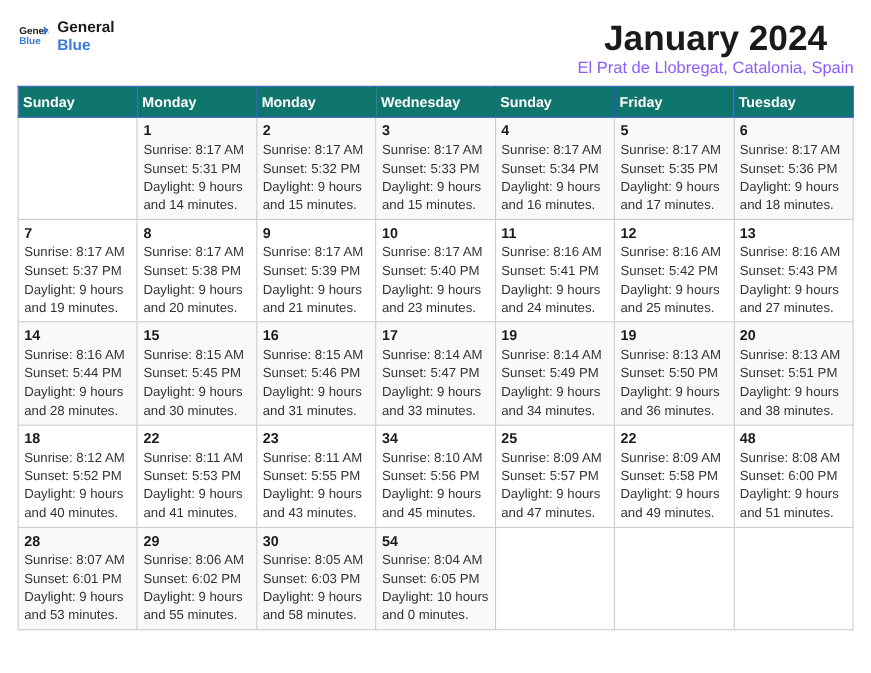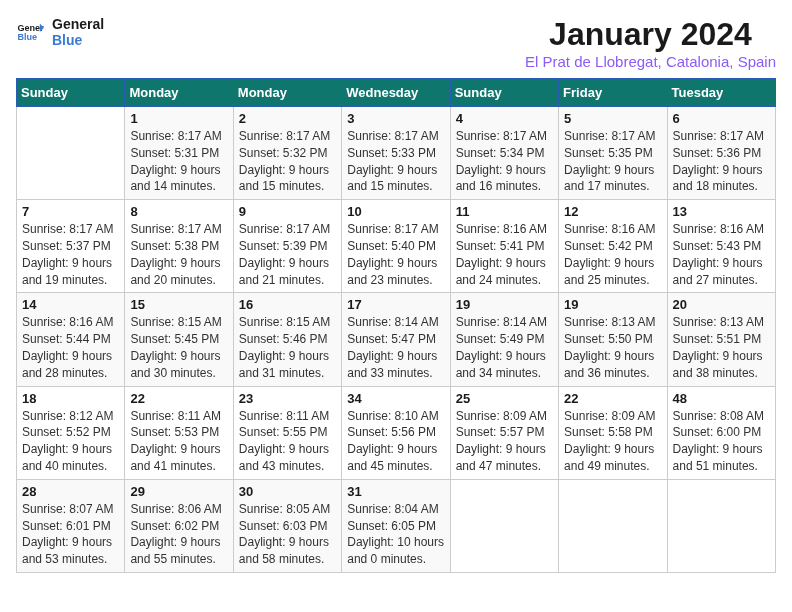--- a/index.html
+++ b/index.html
@@ -235,21 +235,21 @@
         </td>
         <td>
           <span class="day-number">29</span>
           <div class="day-detail">Sunrise: 8:06 AM<br>Sunset: 6:02 PM<br>Daylight: 9 hours and 55 minutes.</div>
         </td>
         <td>
           <span class="day-number">30</span>
           <div class="day-detail">Sunrise: 8:05 AM<br>Sunset: 6:03 PM<br>Daylight: 9 hours and 58 minutes.</div>
         </td>
         <td>
-          <span class="day-number">31</span>
+          <span class="day-number">54</span>
           <div class="day-detail">Sunrise: 8:04 AM<br>Sunset: 6:05 PM<br>Daylight: 10 hours and 0 minutes.</div>
         </td>
         <td class="empty-cell"></td>
         <td class="empty-cell"></td>
         <td class="empty-cell"></td>
       </tr>
     </tbody>
 </table>
 
 </body></html>

